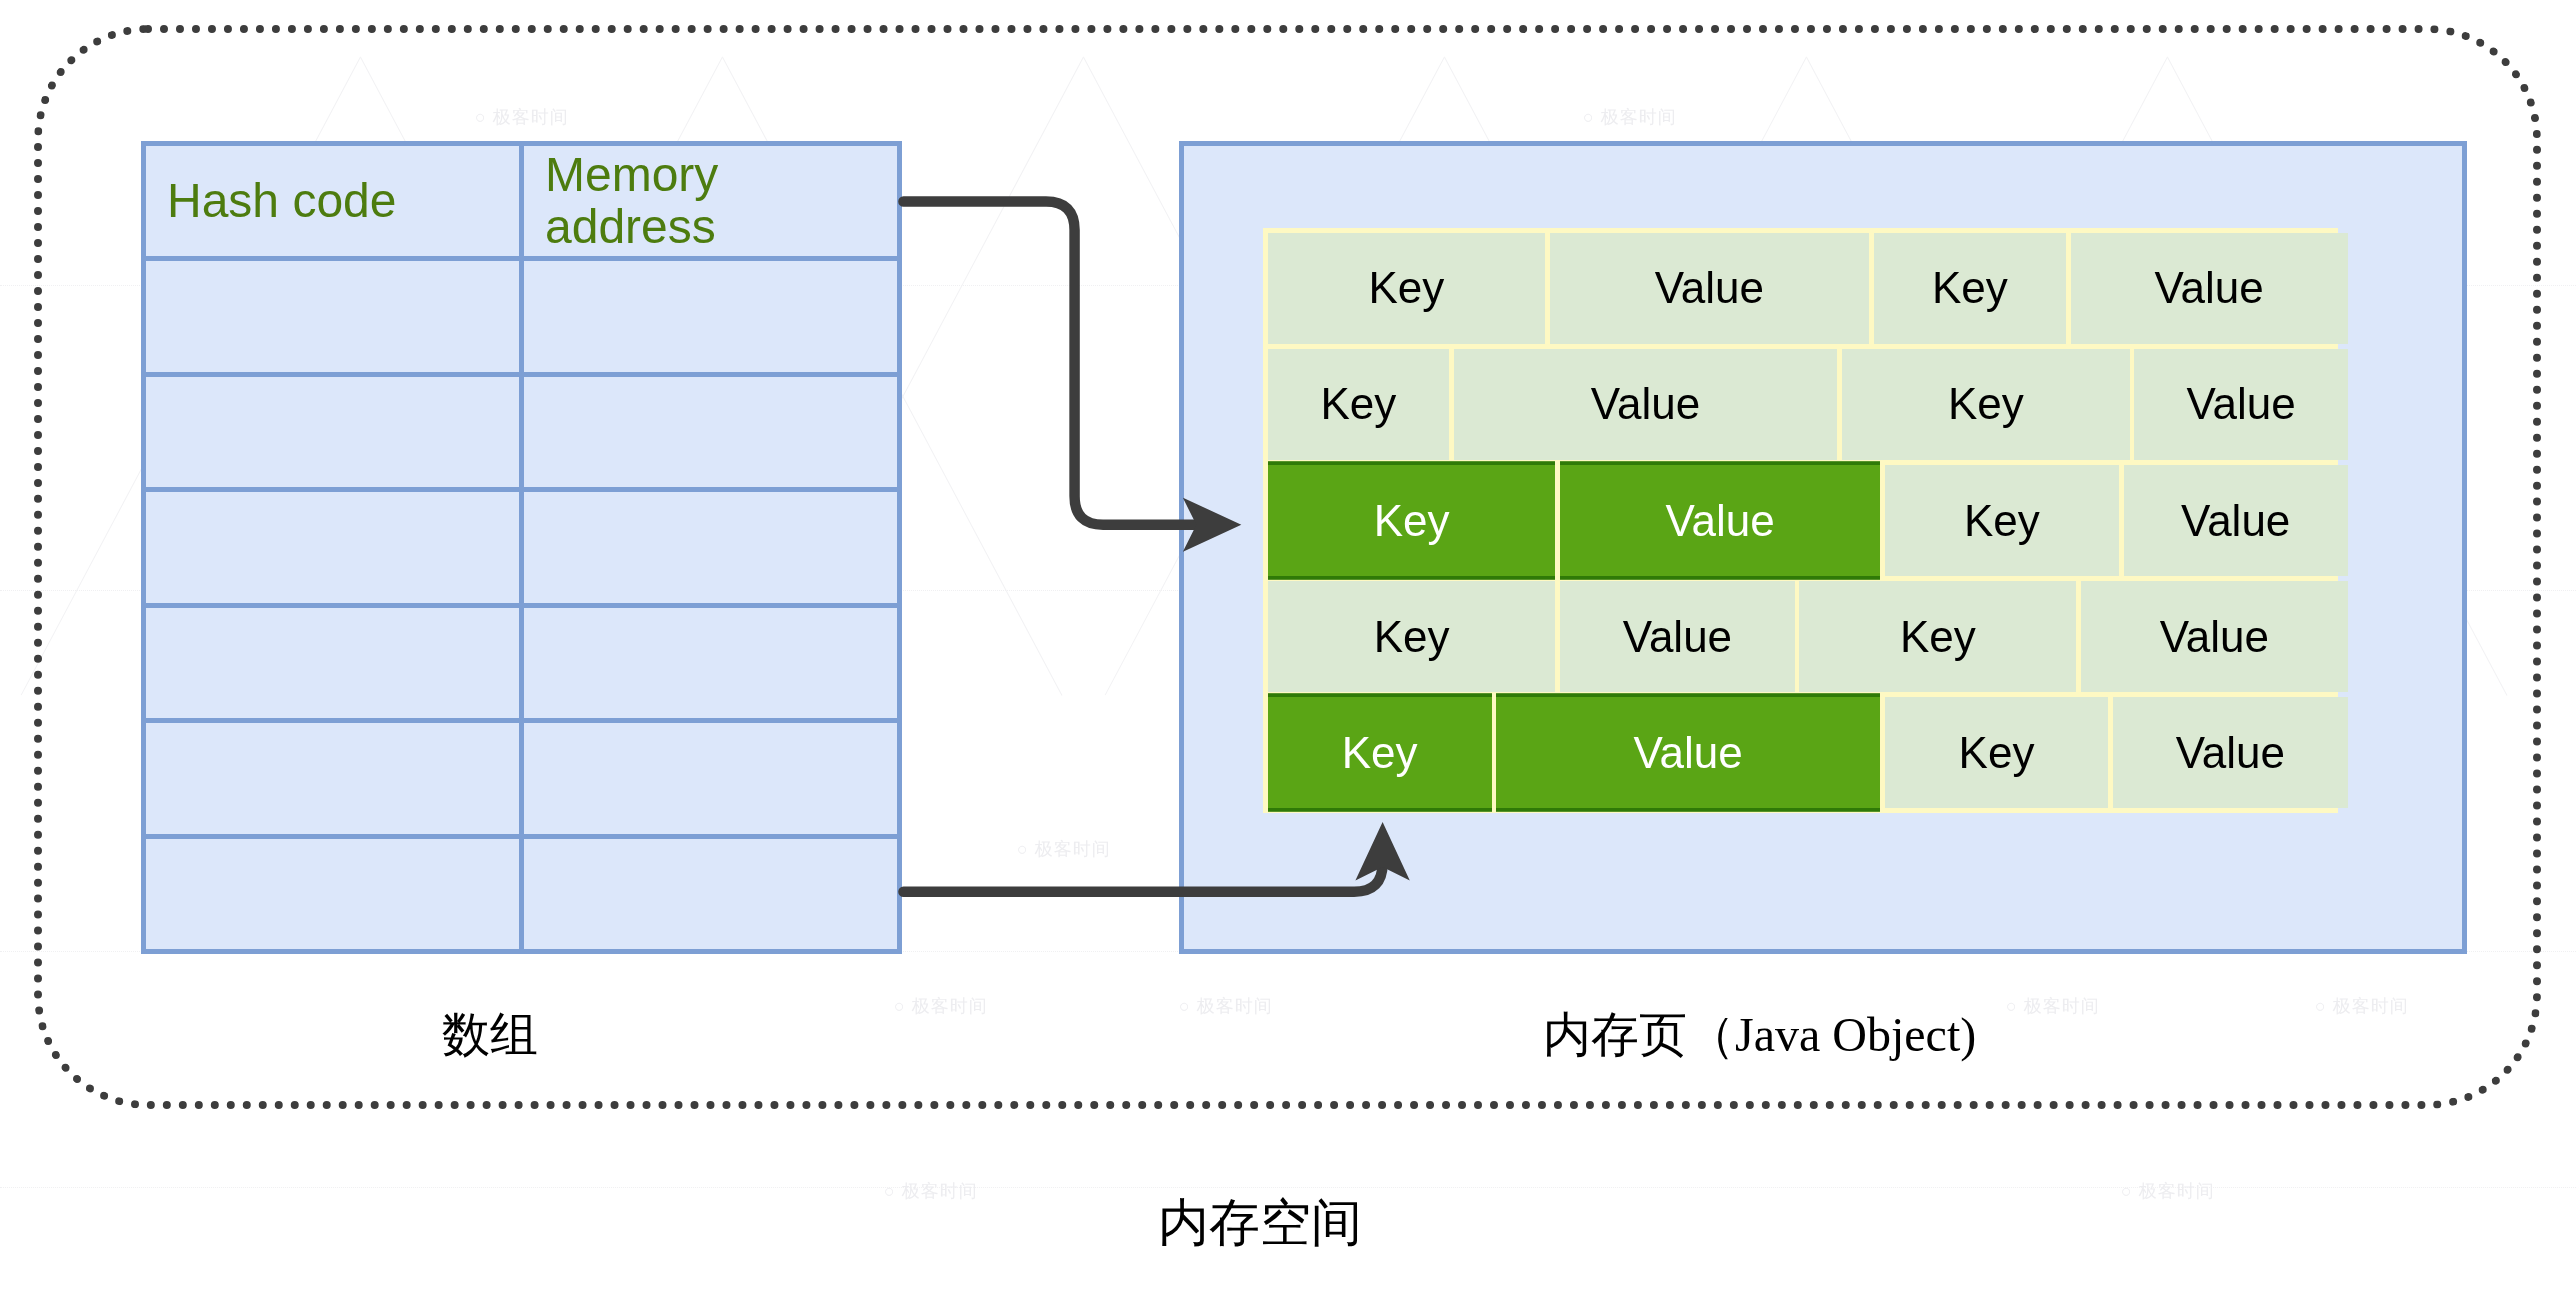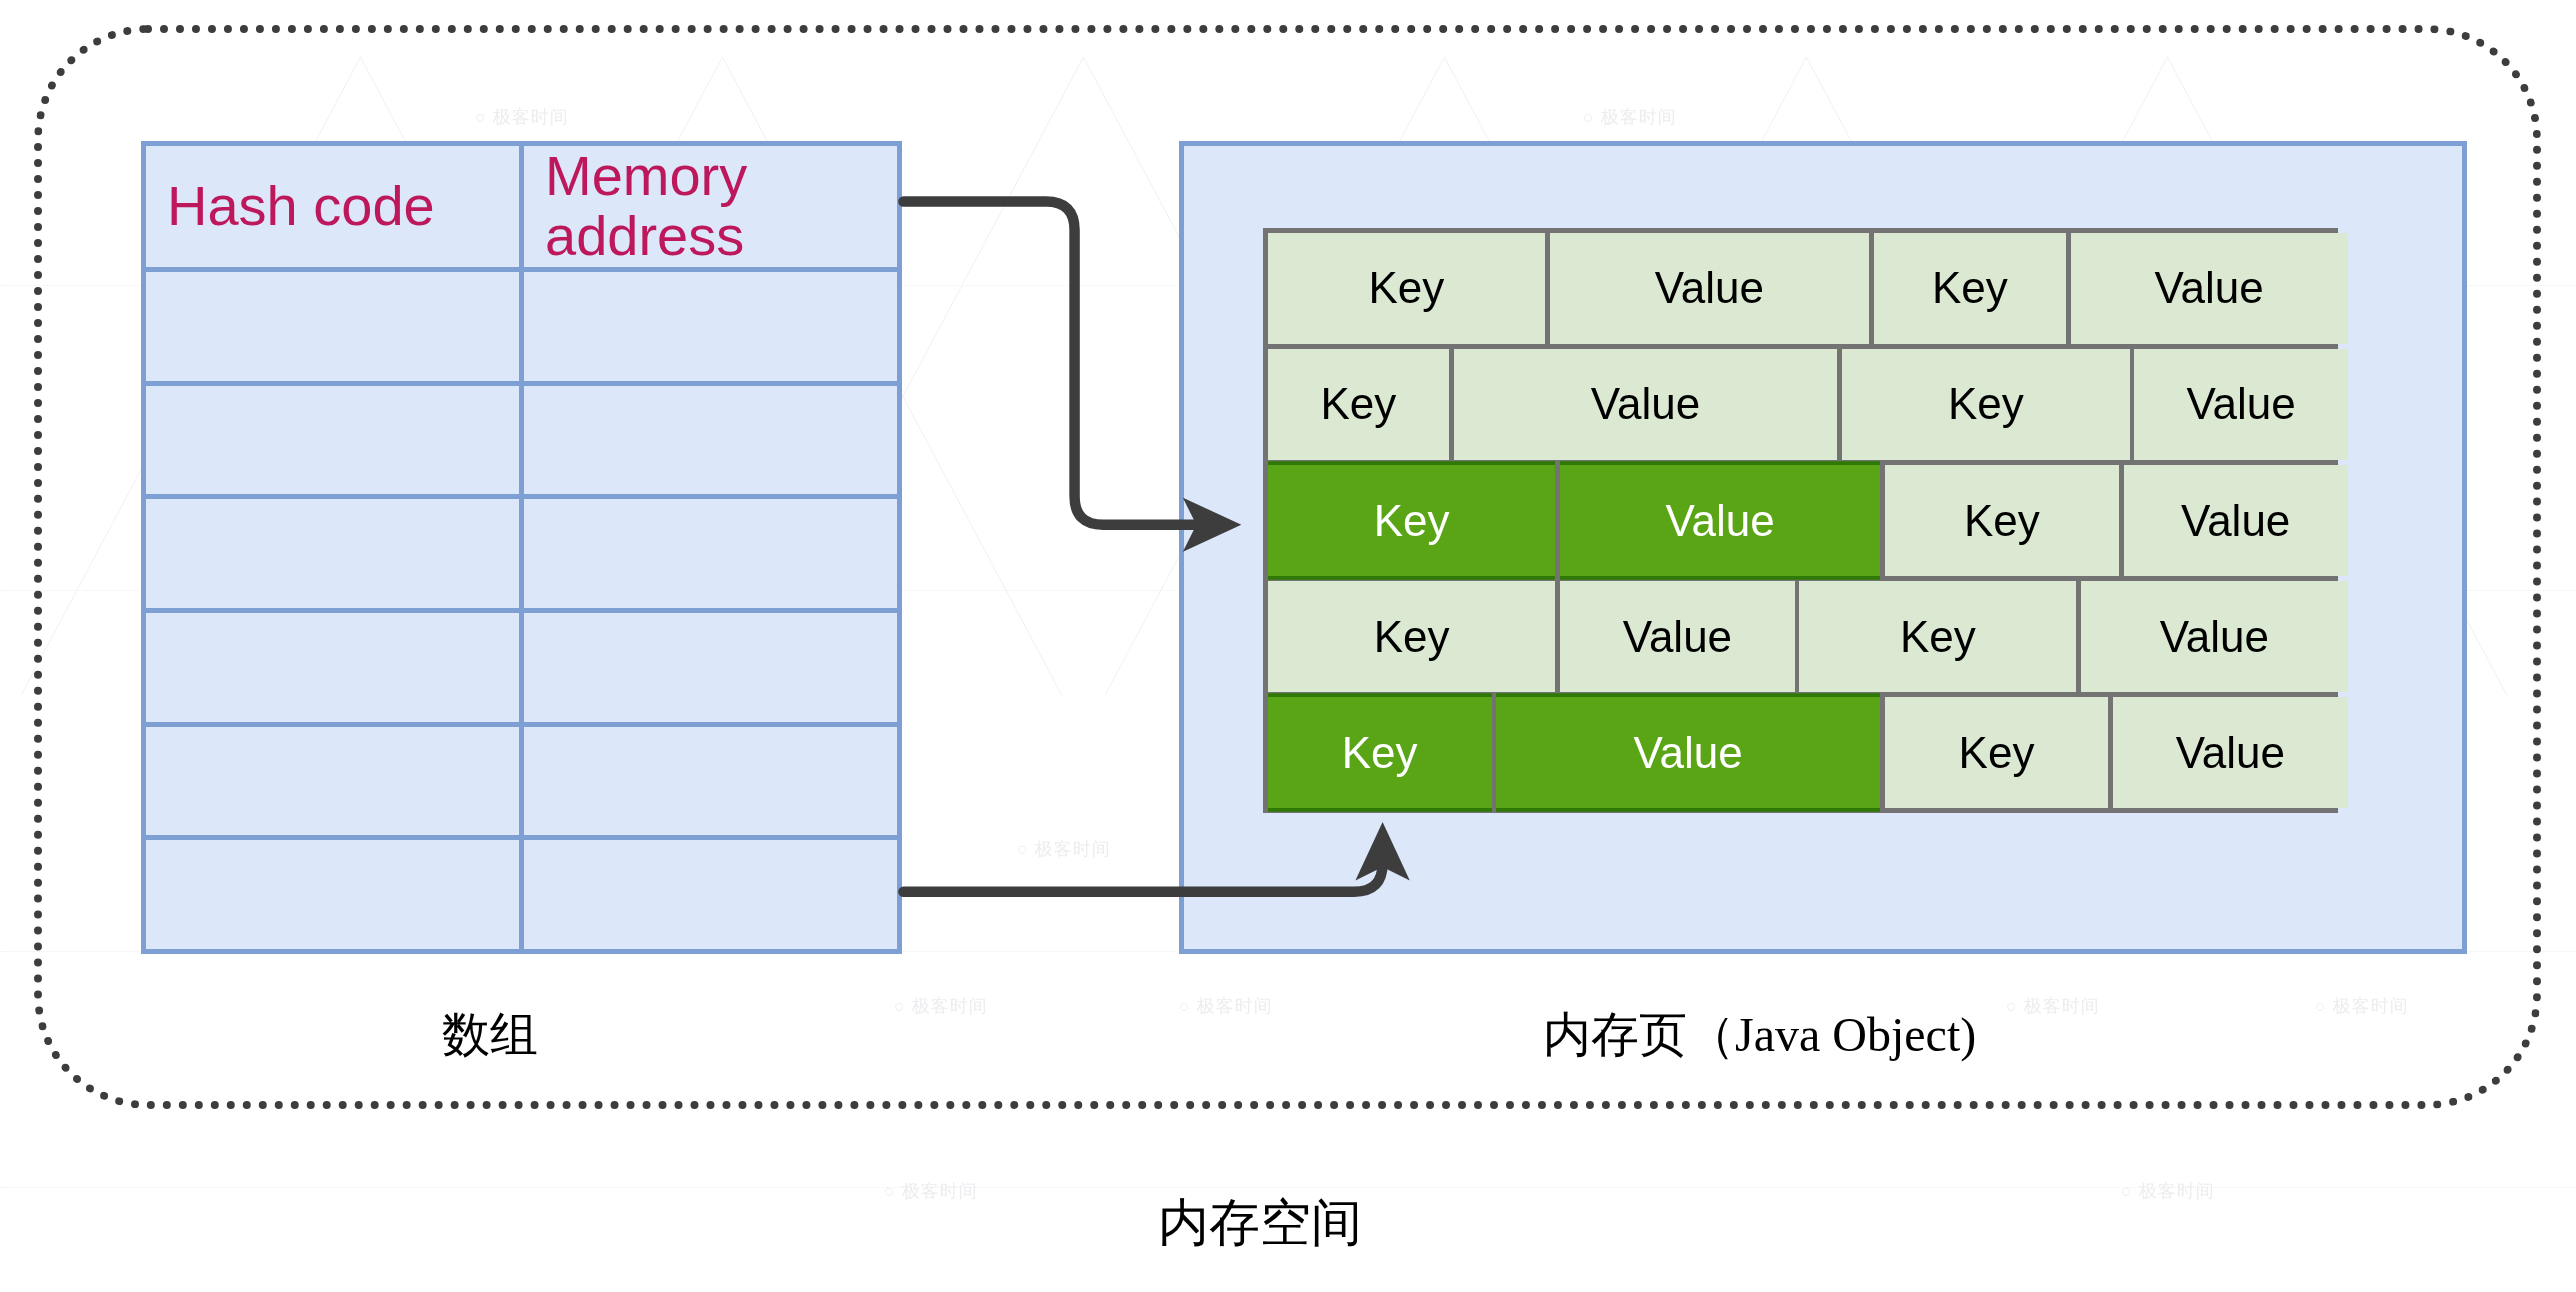--- a/index.html
+++ b/index.html
@@ -79,23 +79,23 @@
     flex: 1 1 0;
     background: #dce7fa;
     display: flex;
     align-items: center;
     padding: 0 21px;
     border-right: 5.7px solid #7d9fd4;
     overflow: hidden;
   }
   .array-cell:last-child { border-right: none; }
   .array-cell .cell-text {
-    font-size: 56px;
+    font-size: 48px;
     line-height: 1.08;
-    color: #be185d;
+    color: #4d7c0f;
     font-family: "Liberation Sans", sans-serif;
   }
   .array-cell.col-hash { justify-content: flex-start; }
   .array-cell.col-addr { justify-content: flex-start; }
 
   
   .page-box {
     position: absolute;
     left: 1179px;
     top: 141px;
@@ -105,21 +105,21 @@
     background: #dce7fa;
   }
 
   
   .kv-grid {
     position: absolute;
     left: 1263px;
     top: 228px;
     width: 1075px;
     height: 585px;
-    background: #737373;
+    background: #fef9c3;
     display: flex;
     flex-direction: column;
     padding: 4.8px;
     gap: 4.8px;
   }
   .kv-row {
     flex: 1 1 0;
     display: flex;
     gap: 4.8px;
   }

